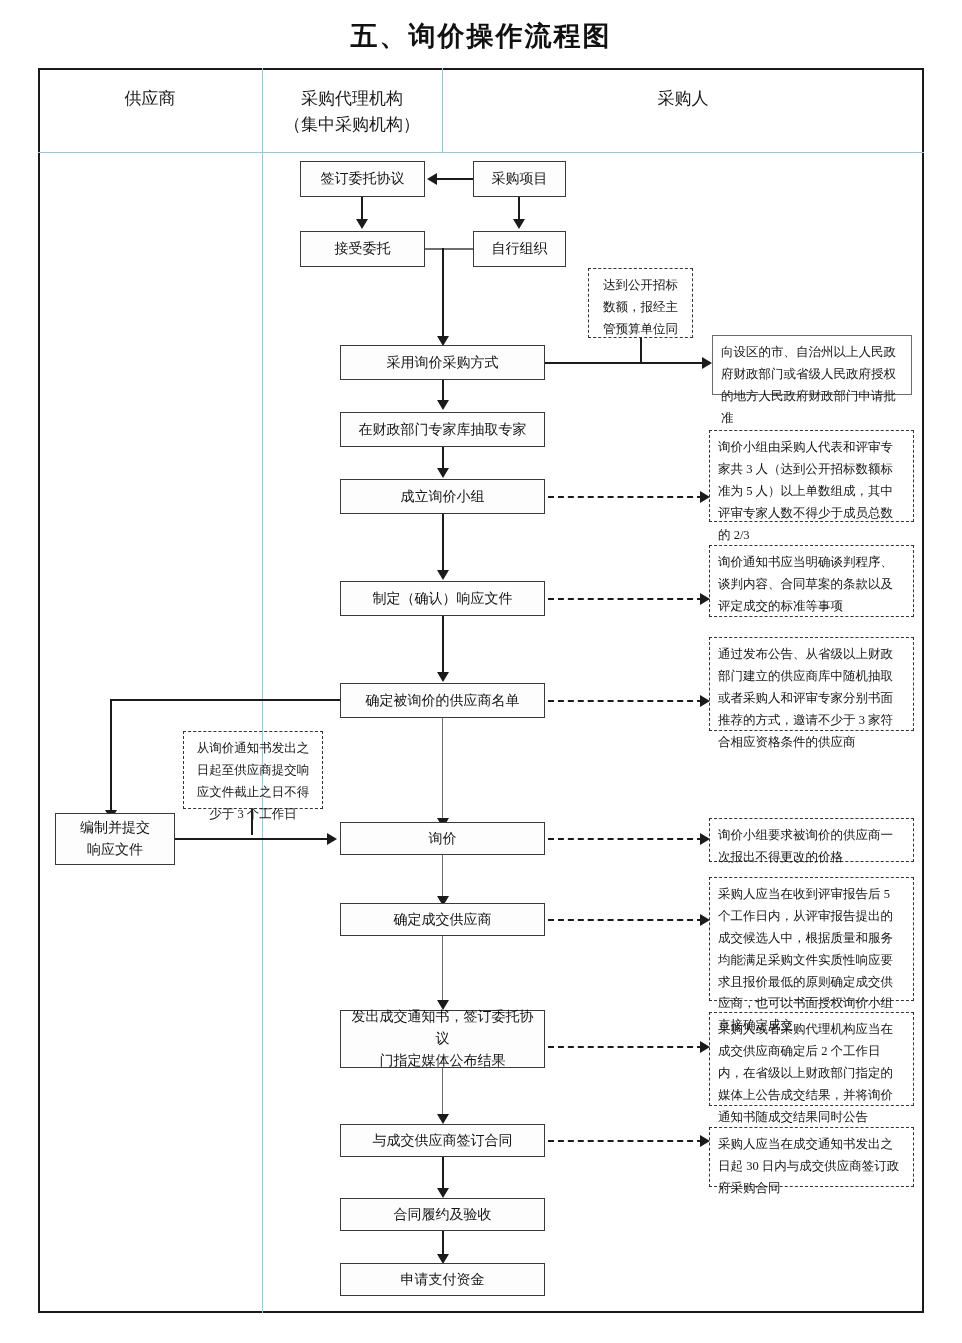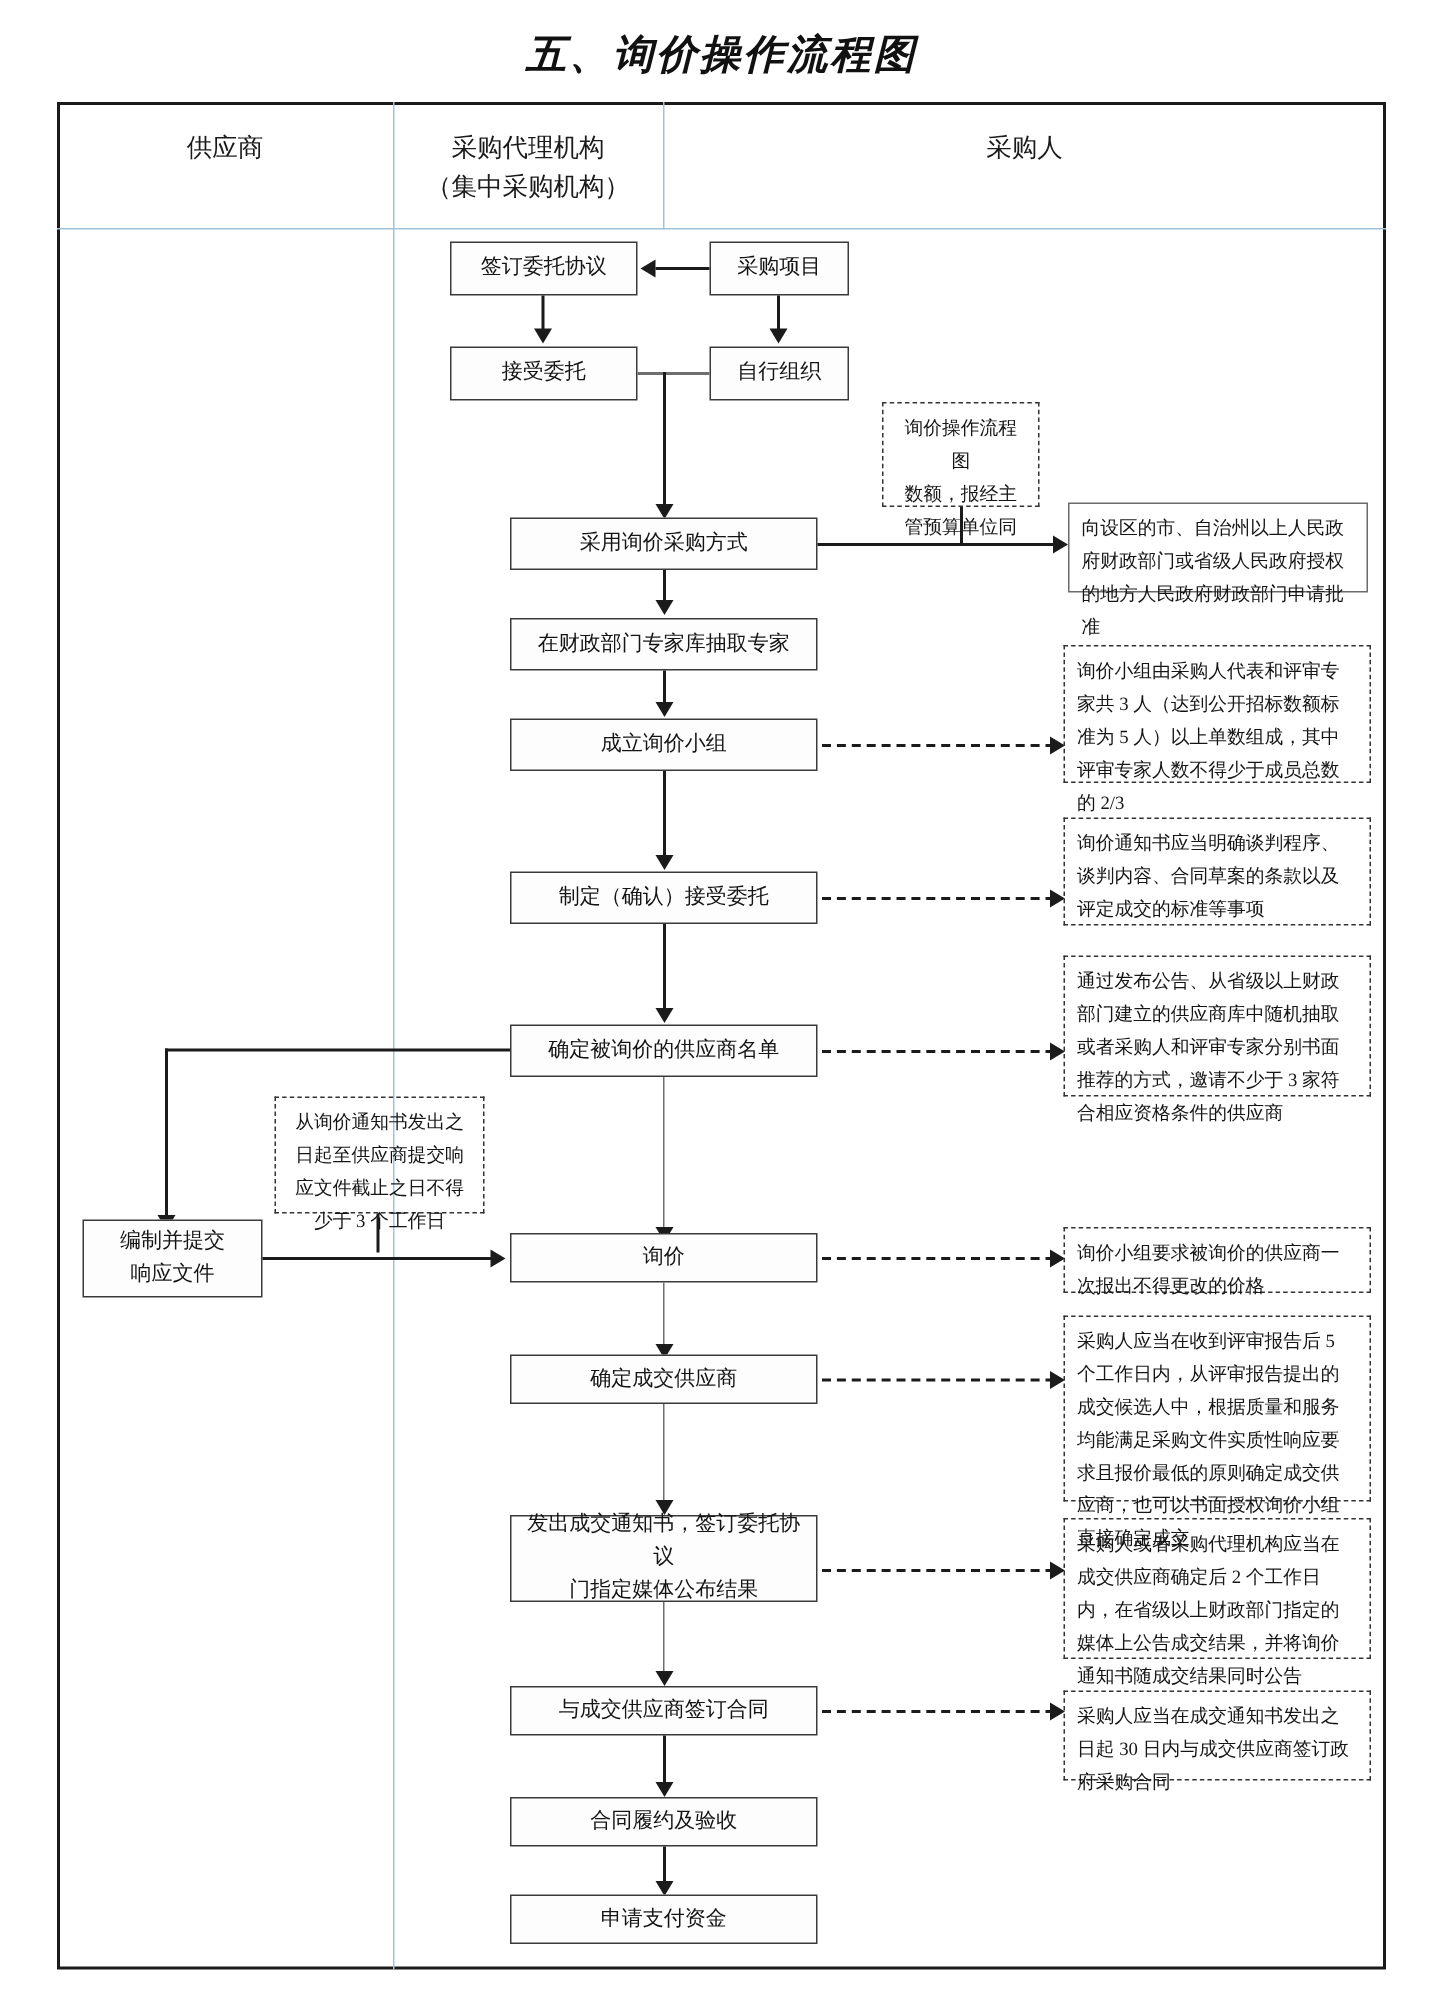--- a/index.html
+++ b/index.html
@@ -23,21 +23,20 @@
     position: absolute;
     left: 0;
     top: 18px;
     width: 962px;
     text-align: center;
     font-size: 27px;
     font-weight: bold;
     letter-spacing: 2px;
     color: #111;
     font-family: "Liberation Serif", "DejaVu Serif", serif;
-    font-style: italic;
   }
   
   #frame {
     position: absolute;
     left: 38px;
     top: 68px;
     width: 886px;
     height: 1245px;
     border: 2px solid #1a1a1a;
     box-sizing: border-box;
@@ -195,21 +194,21 @@
 
   <div class="vline" style="left:518px; top:197px; height:24px;"></div>
   <div class="arrow-down" style="left:513px; top:219px;"></div>
 
   <div class="hline" style="left:425px; top:248px; width:48px; background:#6e6e6e;"></div>
 
   <div class="vline" style="left:442px; top:248px; height:93px;"></div>
   <div class="arrow-down" style="left:437px; top:336px;"></div>
 
   <div class="note center" style="left:588px; top:268px; width:105px; height:70px;">
-    <div>询价操作流程图</div>
+    <div>达到公开招标</div>
     <div>数额，报经主</div>
     <div>管预算单位同</div>
   </div>
 
   <div class="vline" style="left:640px; top:338px; height:25px;"></div>
 
   <div class="node" style="left:340px; top:345px; width:205px; height:35px;">采用询价采购方式</div>
 
   <div class="hline" style="left:545px; top:362px; width:165px;"></div>
   <div class="arrow-right" style="left:702px; top:357px;"></div>
@@ -223,21 +222,21 @@
   <div class="arrow-down" style="left:437px; top:468px;"></div>
 
   <div class="node" style="left:340px; top:479px; width:205px; height:35px;">成立询价小组</div>
   <div class="dashed-h" style="left:548px; top:496px; width:155px;"></div>
   <div class="arrow-right" style="left:700px; top:491px;"></div>
   <div class="note" style="left:709px; top:430px; width:205px; height:92px;">询价小组由采购人代表和评审专家共 3 人（达到公开招标数额标准为 5 人）以上单数组成，其中评审专家人数不得少于成员总数的 2/3</div>
 
   <div class="vline" style="left:442px; top:514px; height:58px;"></div>
   <div class="arrow-down" style="left:437px; top:570px;"></div>
 
-  <div class="node" style="left:340px; top:581px; width:205px; height:35px;">制定（确认）接受委托</div>
+  <div class="node" style="left:340px; top:581px; width:205px; height:35px;">制定（确认）响应文件</div>
   <div class="dashed-h" style="left:548px; top:598px; width:155px;"></div>
   <div class="arrow-right" style="left:700px; top:593px;"></div>
   <div class="note" style="left:709px; top:545px; width:205px; height:72px;">询价通知书应当明确谈判程序、谈判内容、合同草案的条款以及评定成交的标准等事项</div>
 
   <div class="vline" style="left:442px; top:616px; height:58px;"></div>
   <div class="arrow-down" style="left:437px; top:672px;"></div>
 
   <div class="node" style="left:340px; top:683px; width:205px; height:35px;">确定被询价的供应商名单</div>
   <div class="dashed-h" style="left:548px; top:700px; width:155px;"></div>
   <div class="arrow-right" style="left:700px; top:695px;"></div>

